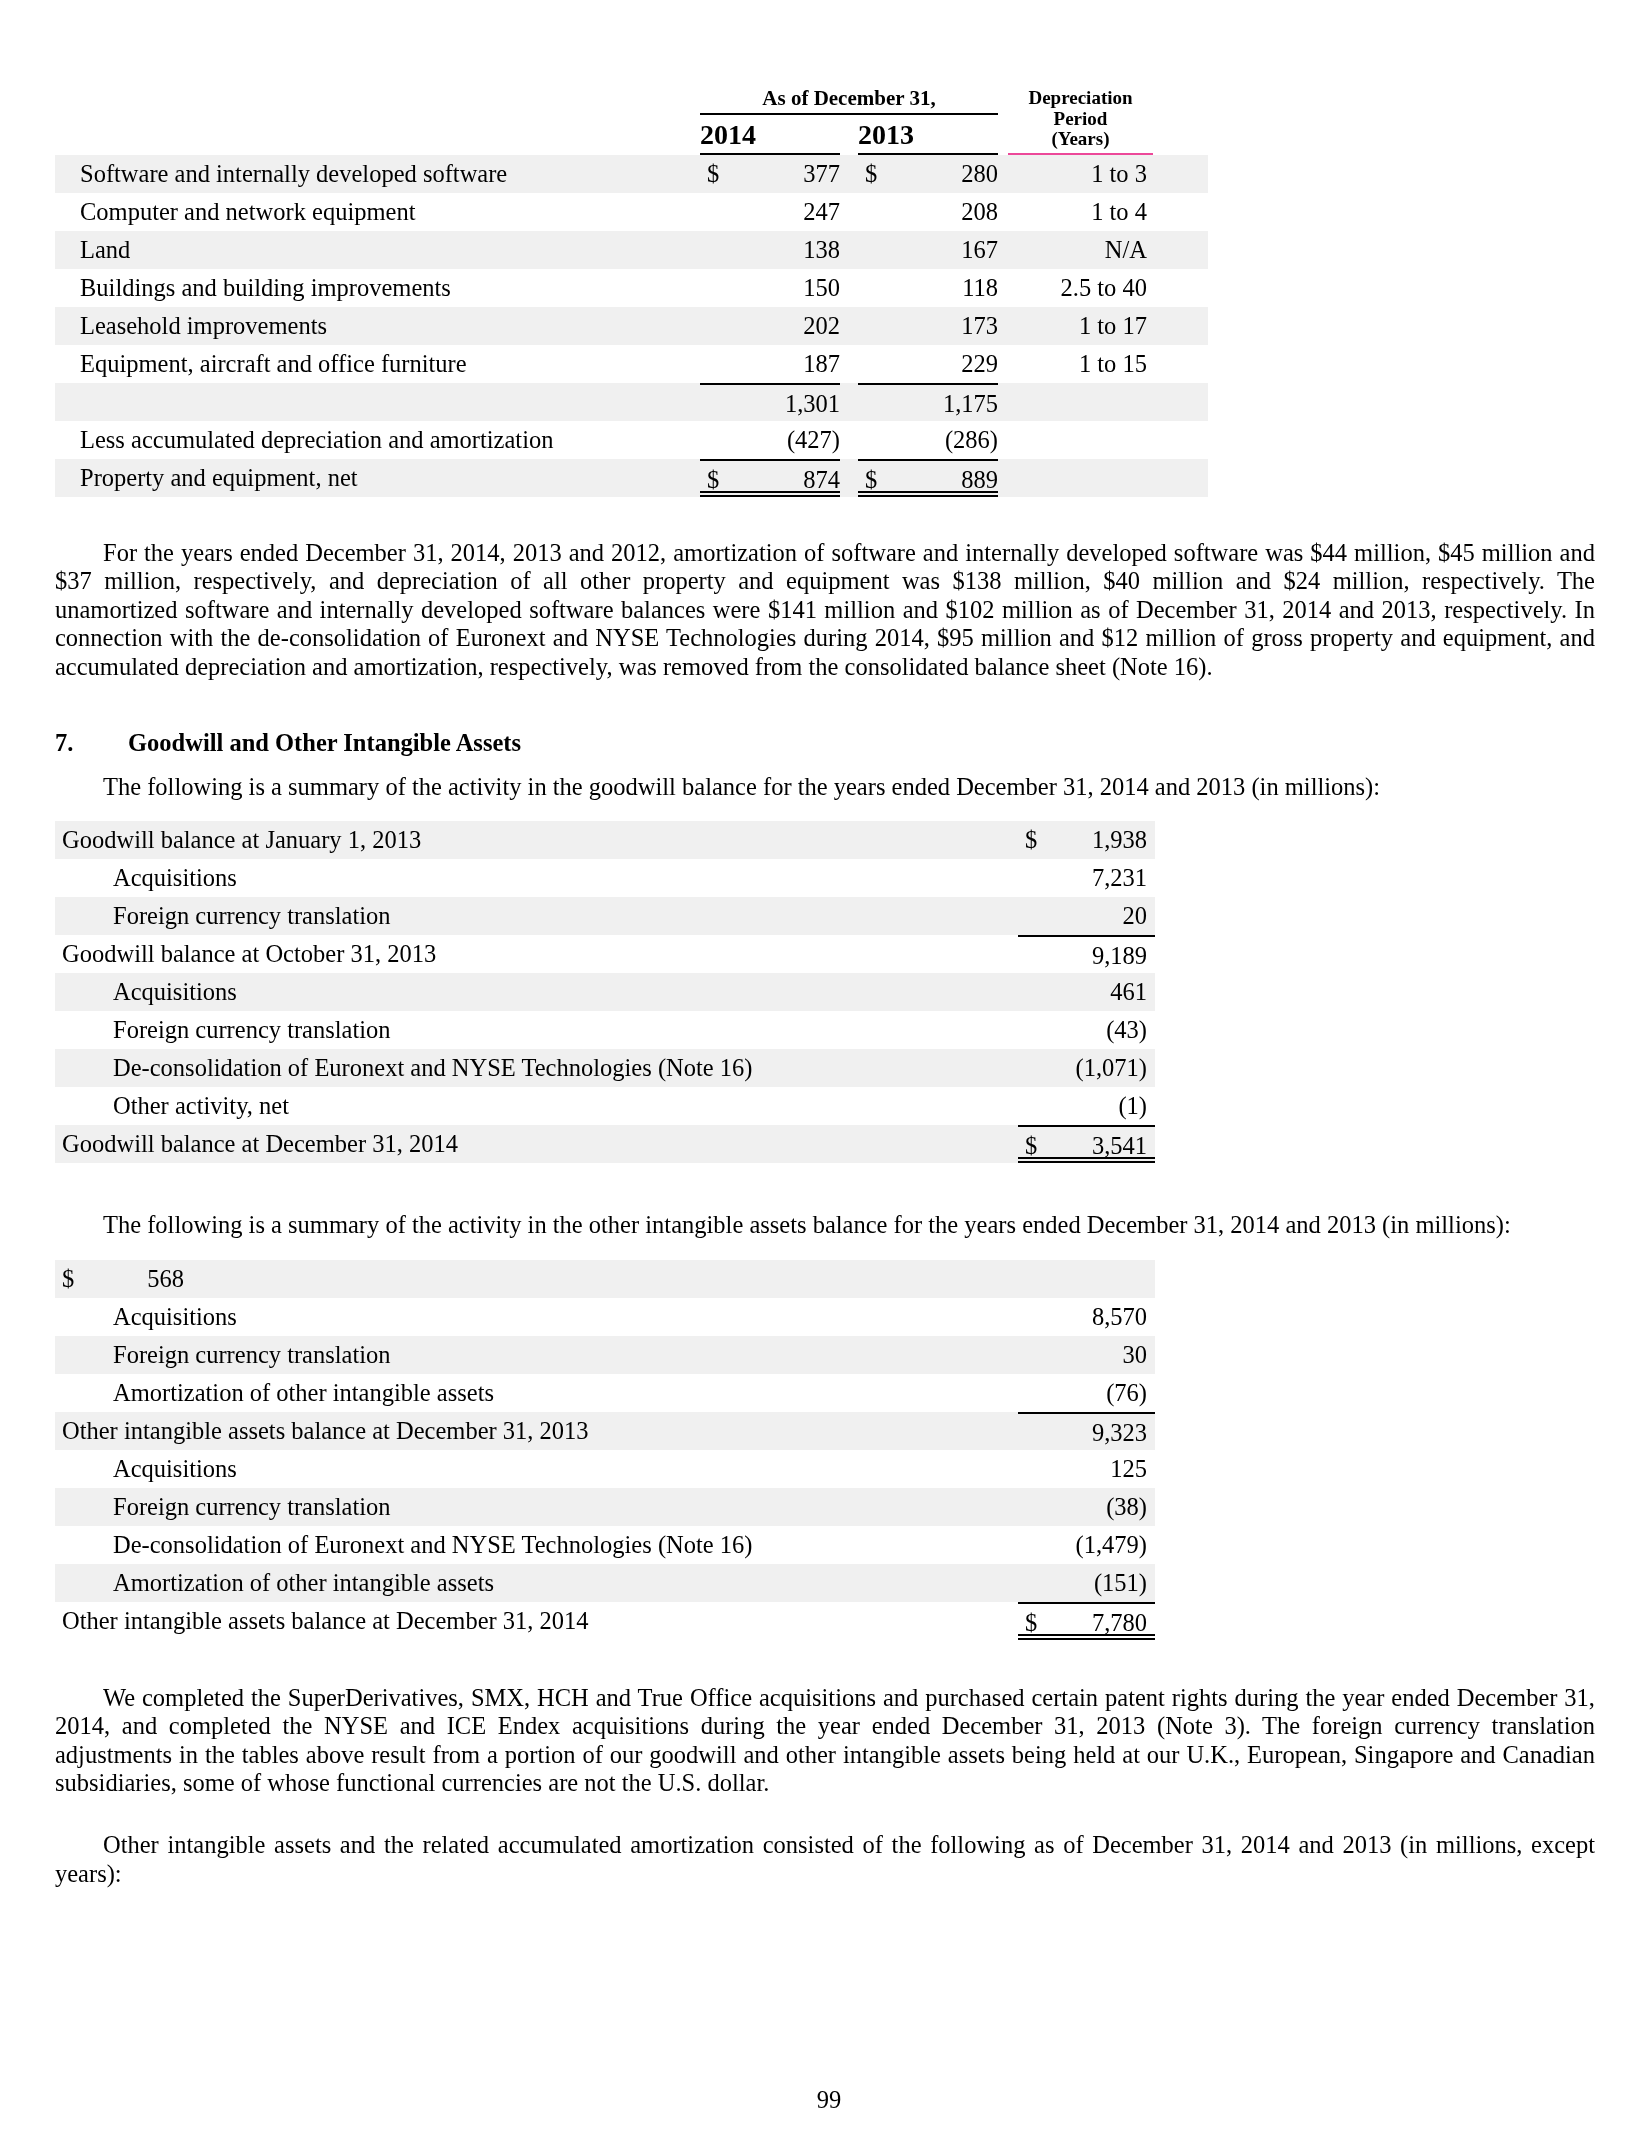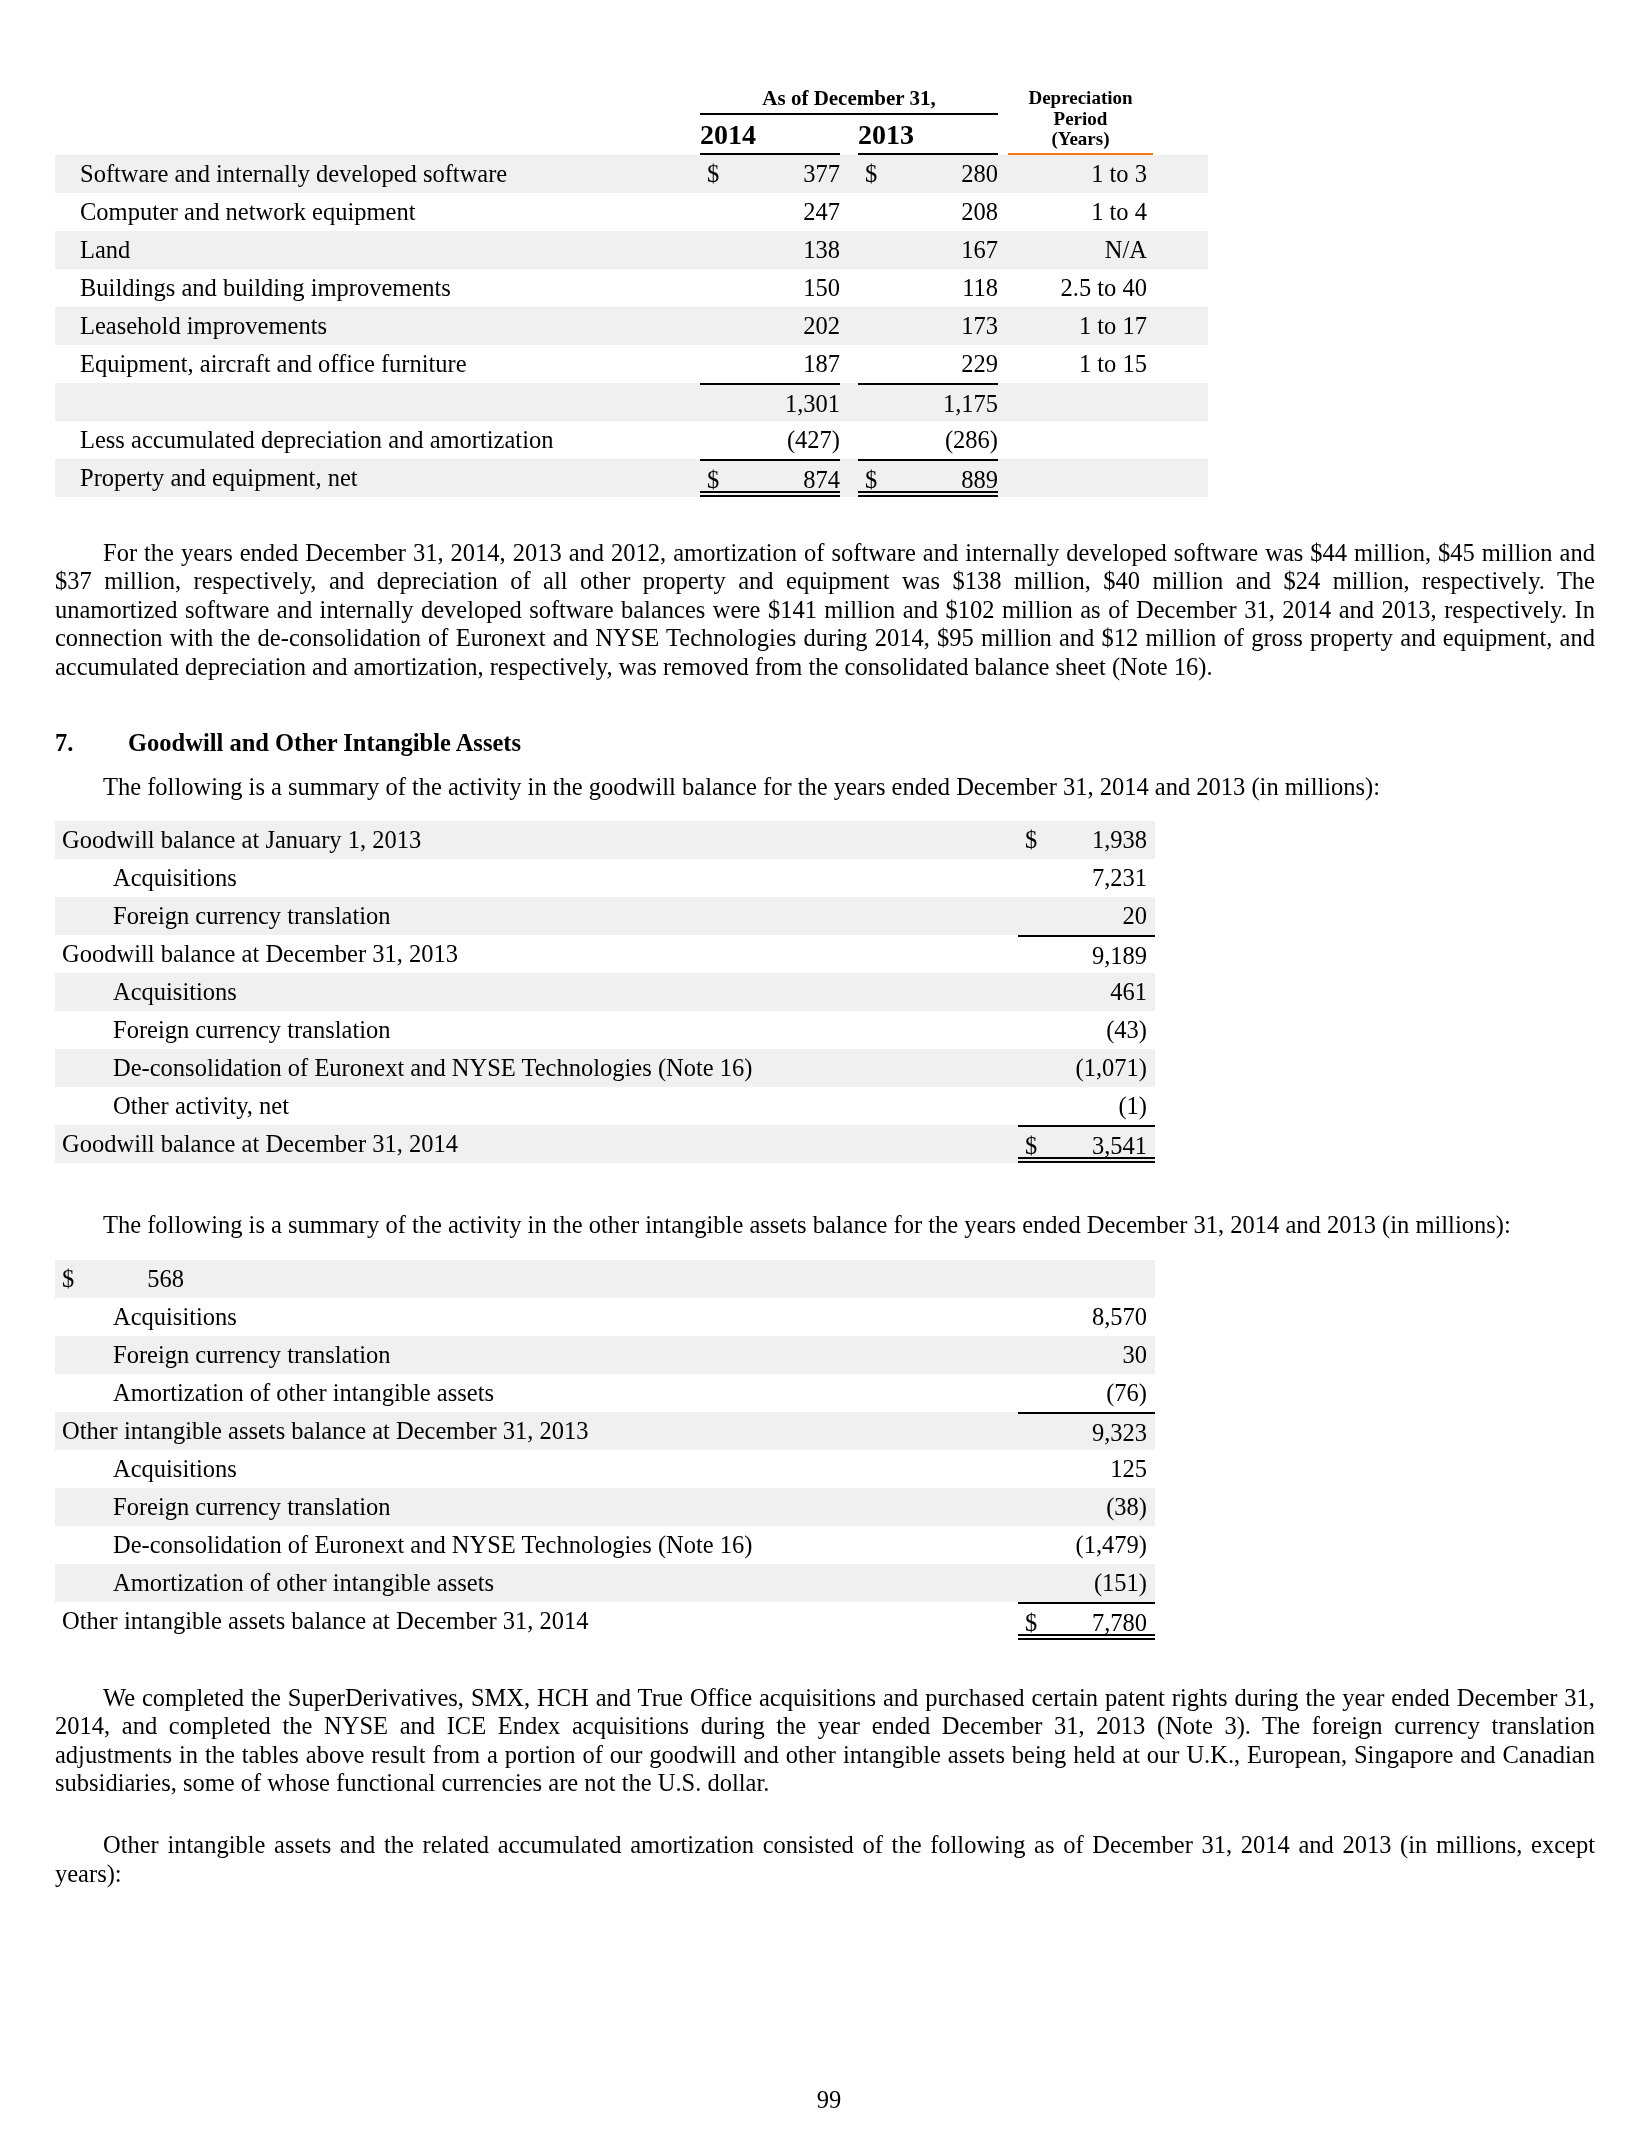--- a/index.html
+++ b/index.html
@@ -16,21 +16,21 @@
   .t1 { width:1153px;margin-top:44px; }
   .t1-head { display:flex; align-items:flex-end; font-weight:bold; }
   .t1-head-label { width:645px; }
   .asof-block { width:298px; }
   .asof { text-align:center; font-size:21px; border-bottom:2px solid #000; padding-bottom:2px; }
   .years { display:flex; }
   .yr { width:140px; text-align:left; font-size:28px; border-bottom:2px solid #000; padding:4px 0 2px 0; }
   .yr-gap { width:18px; }
   .head-sp { width:10px; }
   .dep { width:145px; text-align:center; font-size:19px; line-height:1.08; font-weight:bold;
-         border-bottom:2px solid #f97316; padding-bottom:3px; }
+         border-bottom:2px solid #ec4899; padding-bottom:3px; }
   .t1-row { display:flex; height:38px; }
   .t1-row > div { line-height:37px; }
   .t1-label { width:645px; padding-left:25px; white-space:nowrap; overflow:hidden; }
   .t1-d { width:35px; padding-left:7px; }
   .t1-v { width:105px; text-align:right; }
   .t1-sp { width:18px; }
   .t1-sp2 { width:10px; }
   .t1-per { width:145px; text-align:right; padding-right:6px; }
 
   
@@ -195,21 +195,21 @@
           <div class="gt-label ind">Acquisitions</div>
           <div class="gt-d"></div>
           <div class="gt-v">7,231</div>
         </div>
         <div class="gt-row shaded">
           <div class="gt-label ind">Foreign currency translation</div>
           <div class="gt-d"></div>
           <div class="gt-v">20</div>
         </div>
         <div class="gt-row">
-          <div class="gt-label">Goodwill balance at December 31, 2013</div>
+          <div class="gt-label">Goodwill balance at October 31, 2013</div>
           <div class="gt-d tl"></div>
           <div class="gt-v tl">9,189</div>
         </div>
         <div class="gt-row shaded">
           <div class="gt-label ind">Acquisitions</div>
           <div class="gt-d"></div>
           <div class="gt-v">461</div>
         </div>
         <div class="gt-row">
           <div class="gt-label ind">Foreign currency translation</div>

